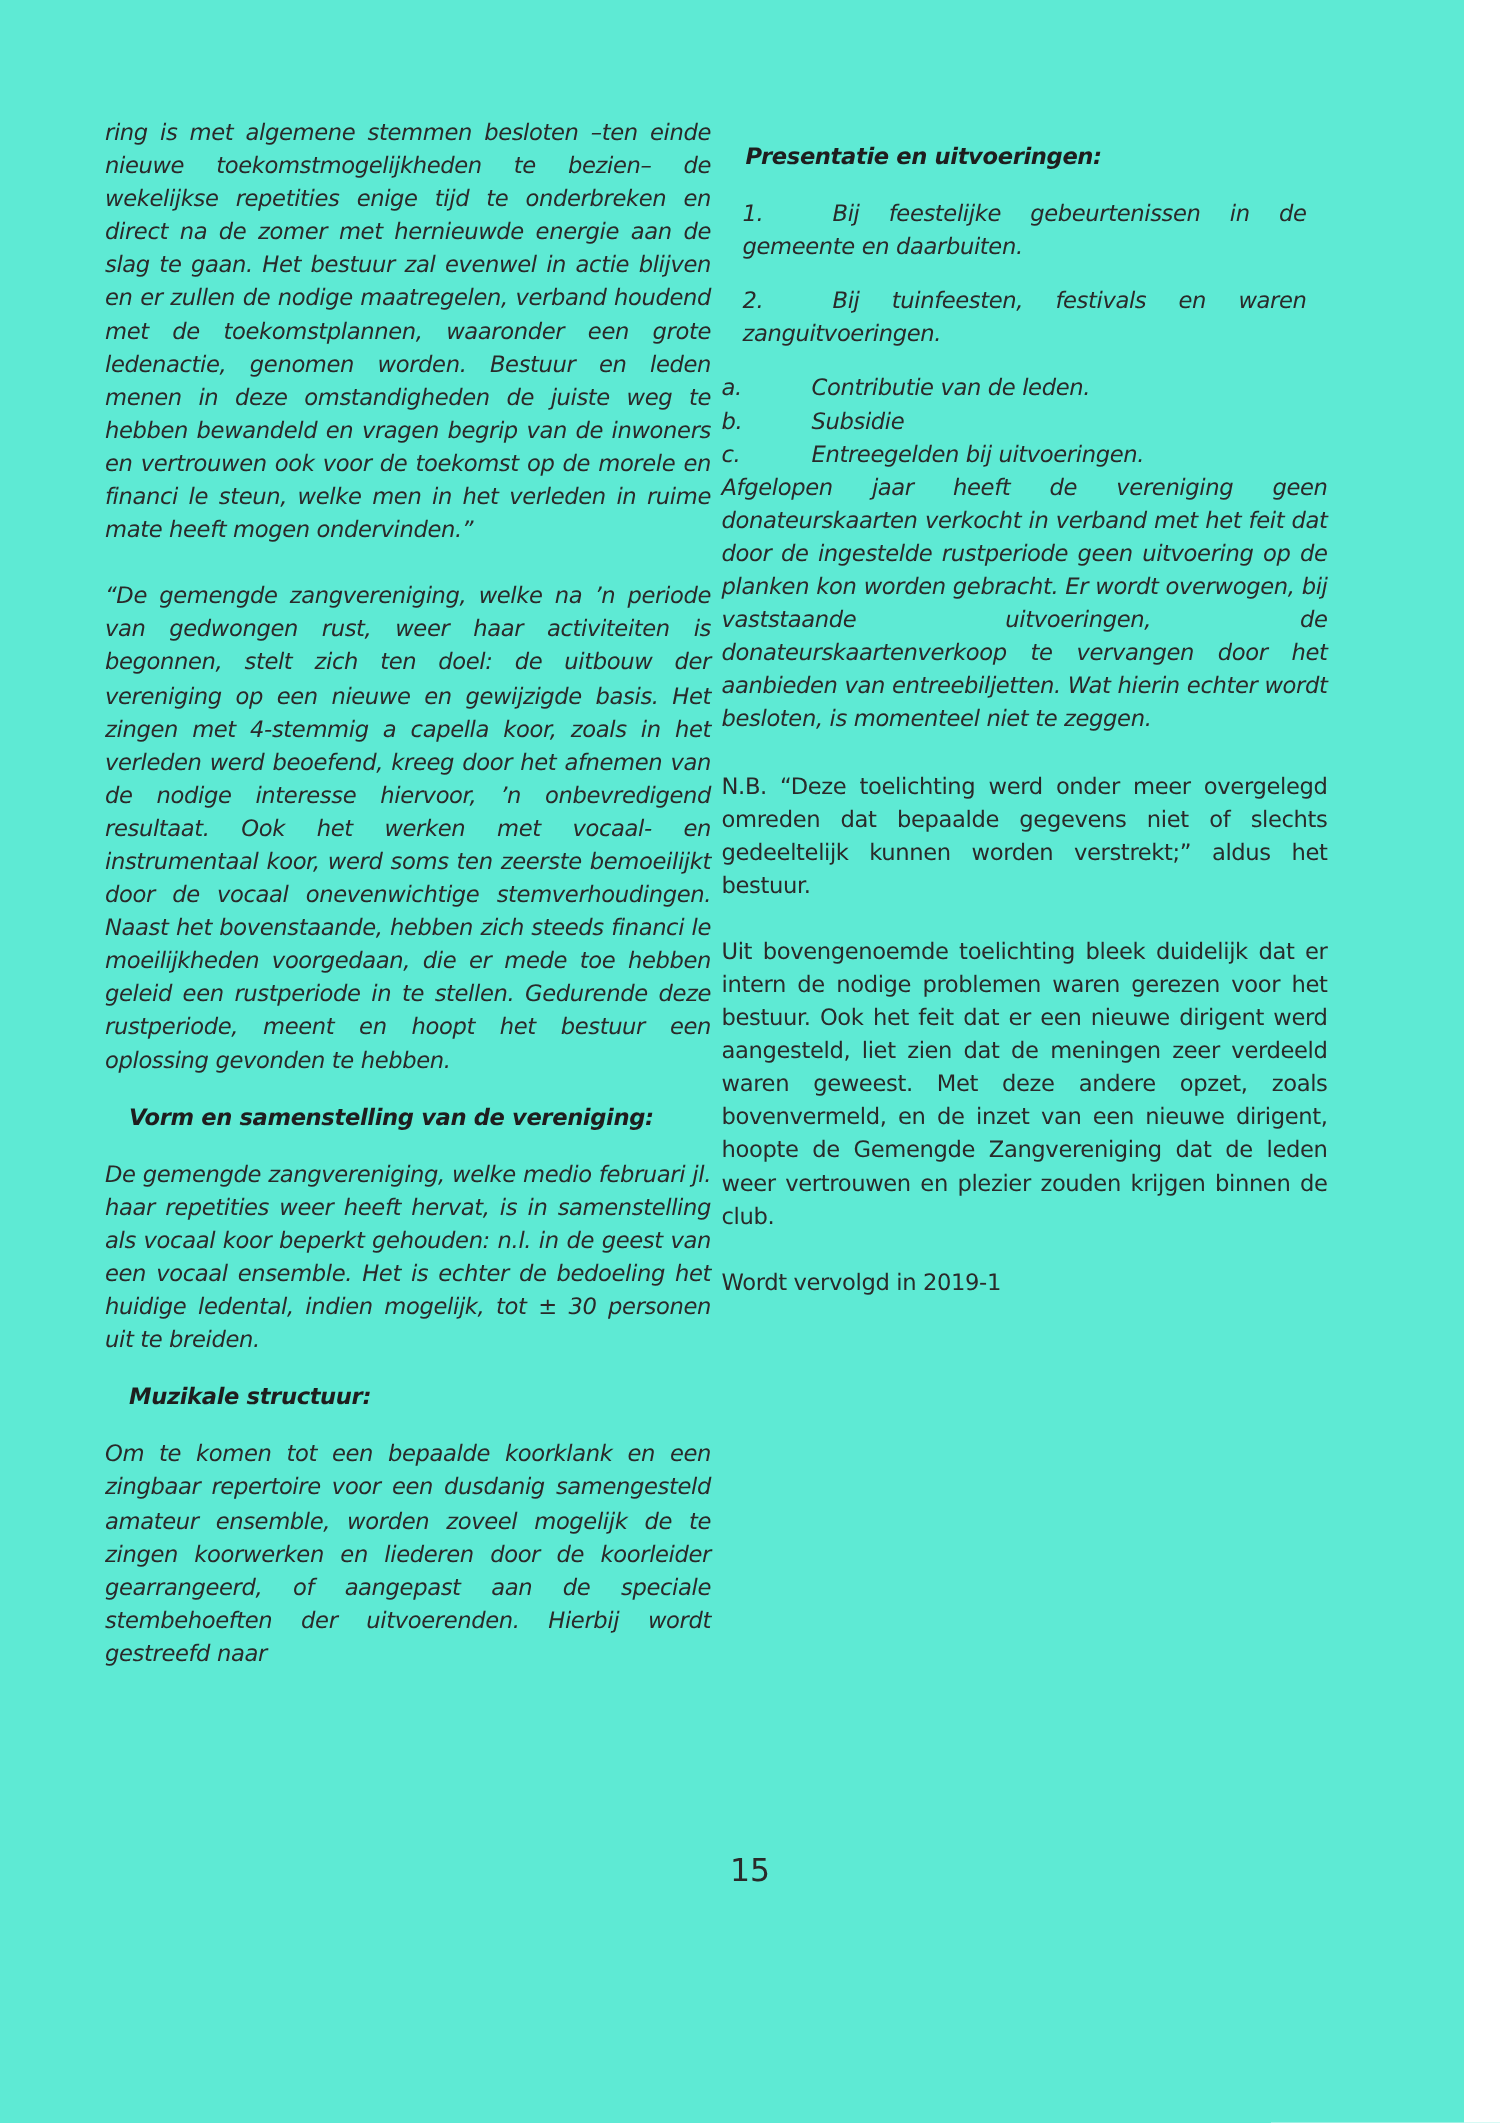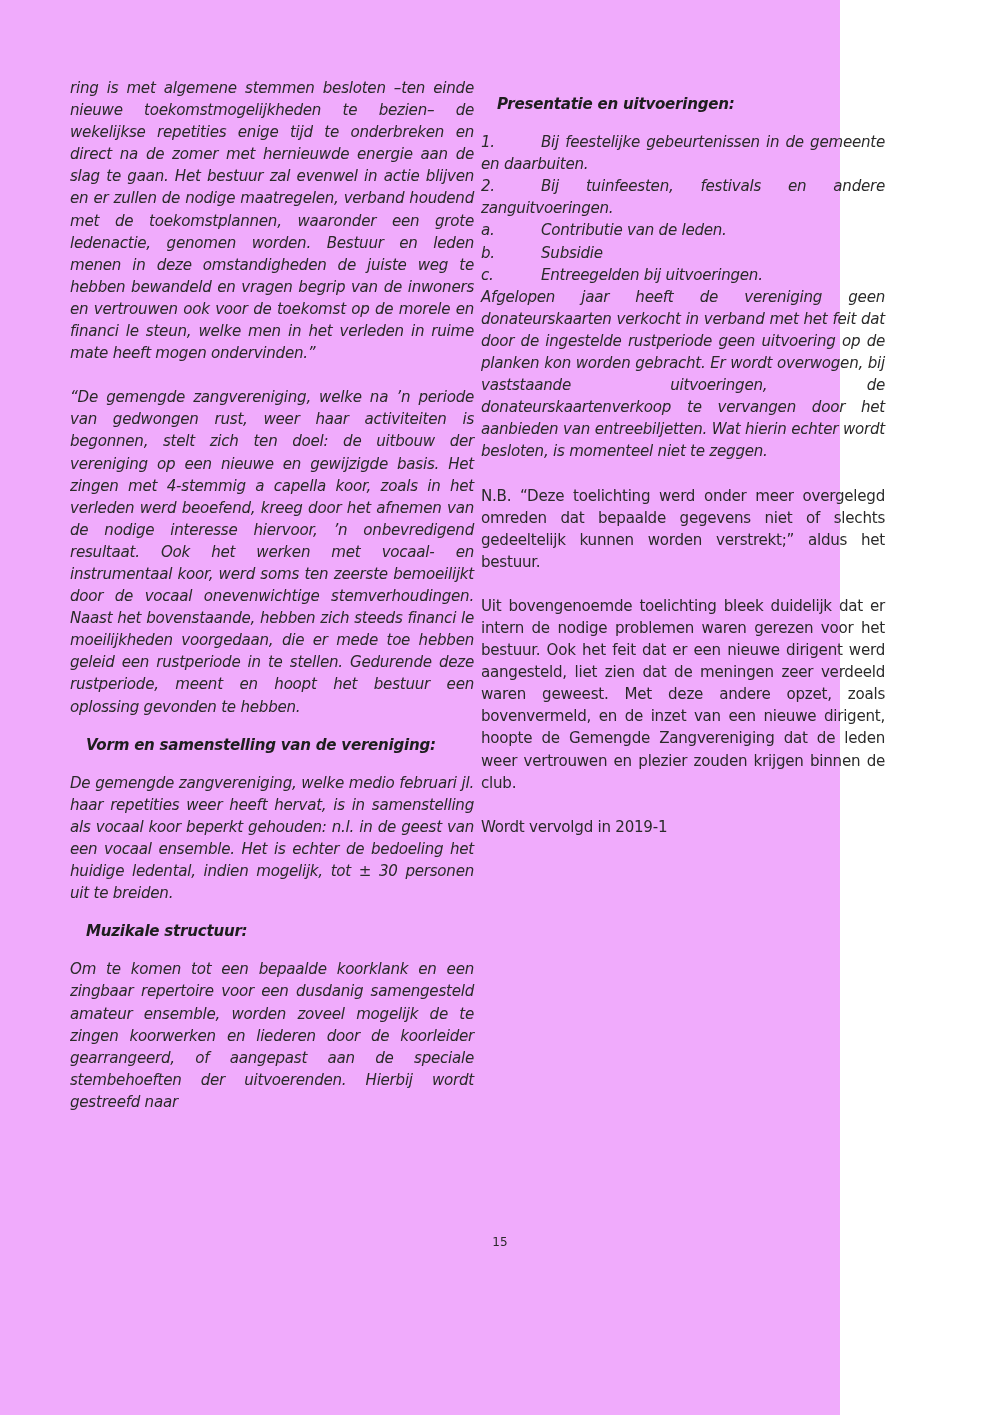--- a/index.html
+++ b/index.html
@@ -1,51 +1,51 @@
 <!DOCTYPE html>
 <html><head>
 <meta charset="utf-8">
 <style>
   html, body { margin: 0; padding: 0; background: #ffffff; }
   body { width: 1000px; height: 1415px; position: relative; overflow: hidden; }
-  .page { position: absolute; left: 0; top: 0; width: 840px; height: 1415px; background: #f0abfc; color: #2a2a2a; }
+  .page { position: absolute; left: 0; top: 0; width: 976px; height: 1415px; background: #5eead4; color: #2a2a2a; }
   .col { position: absolute; top: 77px; width: 404px; font-family: "DejaVu Sans", sans-serif; font-size: 15.1px; line-height: 22.1px; letter-spacing: -0.25px; }
   .col-left { left: 70px; }
   .col-right { left: 481px; }
   .p { margin: 0; text-align: justify; text-align-last: left; hyphens: manual; }
   .i { font-style: italic; }
   .h { font-weight: bold; font-style: italic; margin: 16px; color: #1e1e1e; }
   .gap { height: 22px; }
   .li { display: flex; margin: 0; }
   .li .num { width: 60px; flex: none; }
   .li .txt { flex: 1; text-align: justify; text-align-last: left; }
-  .wrapli { margin: 0; text-align: justify; text-align-last: left; }
+  .wrapli { margin: 14px; text-align: justify; text-align-last: left; }
   .wrapli .num { display: inline-block; width: 60px; }
-  .pnum { position: absolute; top: 1235px; left: 0; width: 1000px; text-align: center; font-family: "DejaVu Sans", sans-serif; font-size: 12px; color: #2a2a2a; }
+  .pnum { position: absolute; top: 1235px; left: 0; width: 1000px; text-align: center; font-family: "DejaVu Sans", sans-serif; font-size: 21px; color: #2a2a2a; }
 </style>
 </head>
 <body>
 
 <div class="page">
 
   <div class="col col-left">
     <p class="p i">ring is met algemene stemmen besloten –ten einde nieuwe toekomstmogelijkheden te bezien– de wekelijkse repetities enige tijd te onderbreken en direct na de zomer met hernieuwde energie aan de slag te gaan. Het bestuur zal evenwel in actie blijven en er zullen de nodige maatregelen, verband houdend met de toekomstplannen, waaronder een grote ledenactie, genomen worden. Bestuur en leden menen in deze omstandigheden de juiste weg te hebben bewandeld en vragen begrip van de inwoners en vertrouwen ook voor de toekomst op de morele en financi  le steun, welke men in het verleden in ruime mate heeft mogen ondervinden.”</p>
     <div class="gap"></div>
     <p class="p i">“De gemengde zangvereniging, welke na ’n periode van gedwongen rust, weer haar activiteiten is begonnen, stelt zich ten doel: de uitbouw der vereniging op een nieuwe en gewijzigde basis. Het zingen met 4-stemmig a capella koor, zoals in het verleden werd beoefend, kreeg door het afnemen van de nodige interesse hiervoor, ’n onbevredigend resultaat. Ook het werken met vocaal- en instrumentaal koor, werd soms ten zeerste bemoeilijkt door de vocaal onevenwichtige stemverhoudingen. Naast het bovenstaande, hebben zich steeds financi  le moeilijkheden voorgedaan, die er mede toe hebben geleid een rustperiode in te stellen. Gedurende deze rustperiode, meent en hoopt het bestuur een oplossing gevonden te hebben.</p>
     <p class="h">Vorm en samenstelling van de vereniging:</p>
     <p class="p i">De gemengde zangvereniging, welke medio februari jl. haar repetities weer heeft hervat, is in samenstelling als vocaal koor beperkt gehouden: n.l. in de geest van een vocaal ensemble. Het is echter de bedoeling het huidige ledental, indien mogelijk, tot ± 30 personen uit te breiden.</p>
     <p class="h">Muzikale structuur:</p>
     <p class="p i">Om te komen tot een bepaalde koorklank en een zingbaar repertoire voor een dusdanig samengesteld amateur ensemble, worden zoveel mogelijk de te zingen koorwerken en liederen door de koorleider gearrangeerd, of aangepast aan de speciale stembehoeften der uitvoerenden. Hierbij wordt gestreefd naar</p>
   </div>
 
   <div class="col col-right">
     <p class="h">Presentatie en uitvoeringen:</p>
 
     <p class="wrapli i"><span class="num">1.</span><span>Bij feestelijke gebeurtenissen in de gemeente en daarbuiten.</span></p>
-    <p class="wrapli i"><span class="num">2.</span><span>Bij tuinfeesten, festivals en andere zanguitvoeringen.</span></p>
+    <p class="wrapli i"><span class="num">2.</span><span>Bij tuinfeesten, festivals en waren zanguitvoeringen.</span></p>
 
 
     <p class="li i">
         <span class="num">a.</span>
         <span class="txt">Contributie van de leden.</span>
       </p>
     <p class="li i">
         <span class="num">b.</span>
         <span class="txt">Subsidie</span>
       </p>

